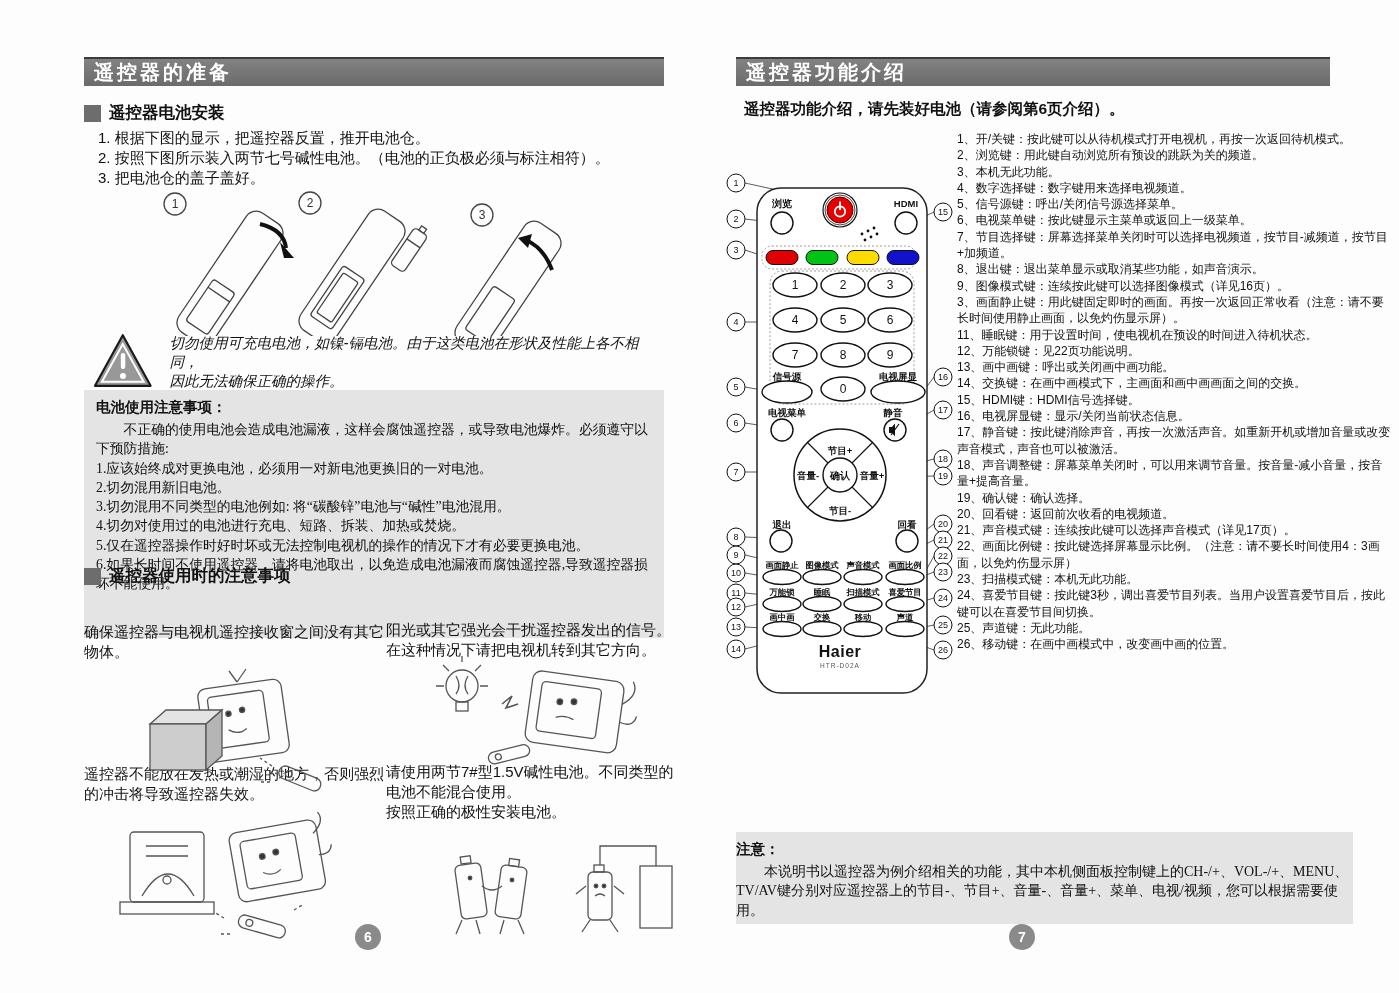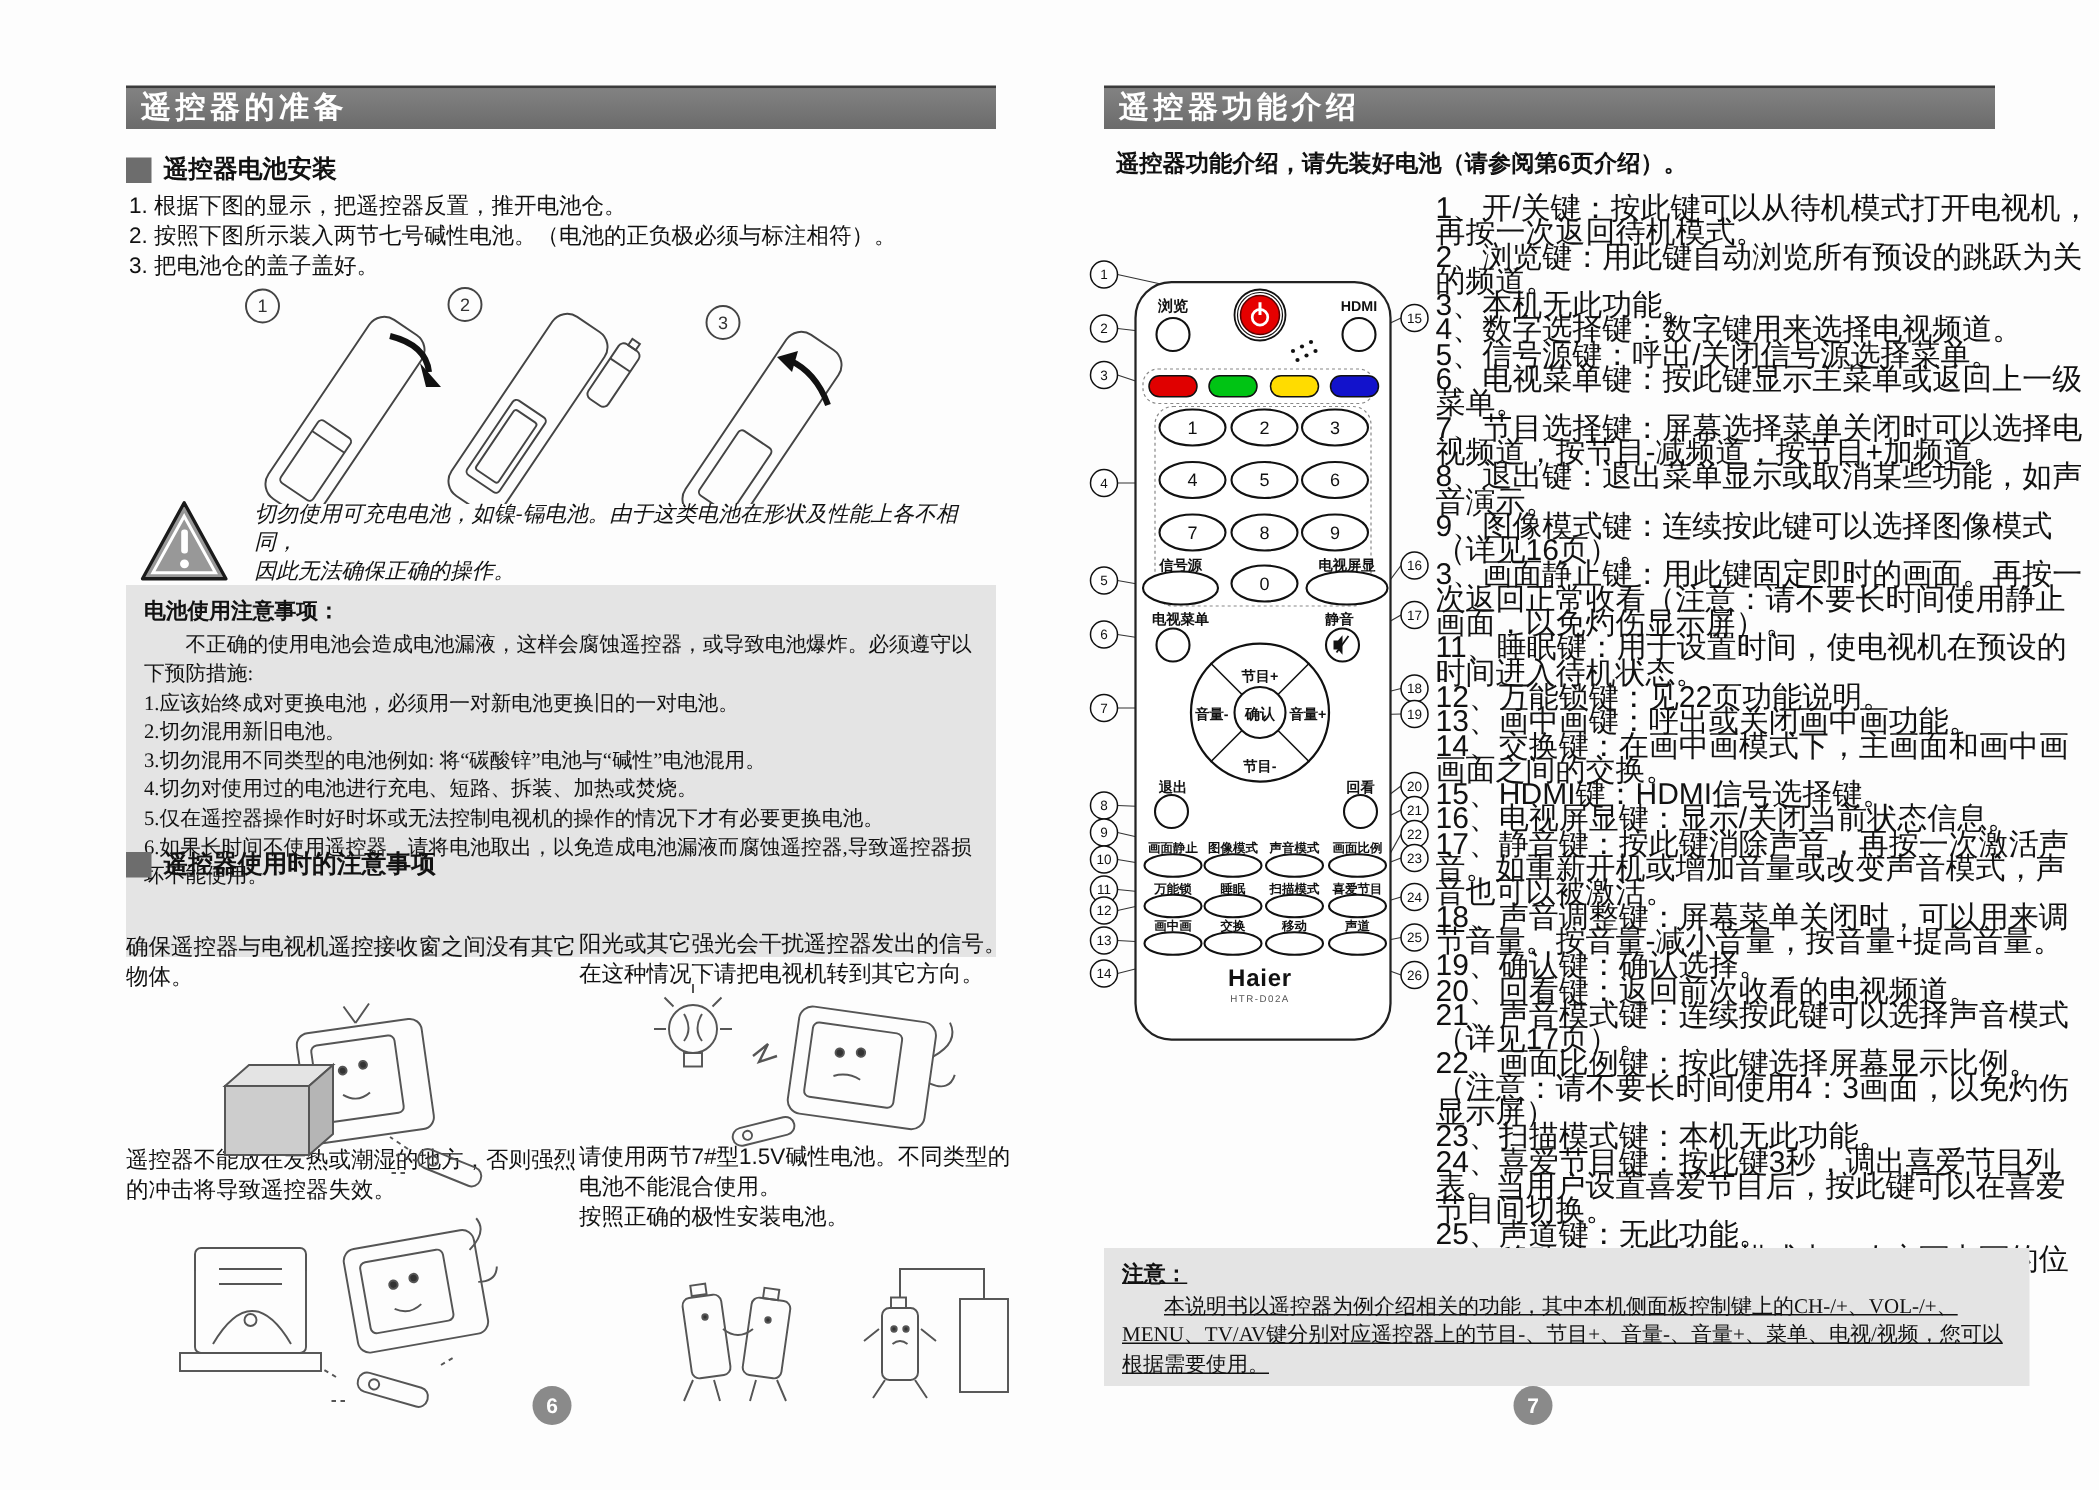--- a/index.html
+++ b/index.html
@@ -1,30 +1,30 @@
 <!DOCTYPE html>
 <html><head>
 <meta charset="utf-8">
 <style>
   html,body{margin:0;padding:0;}
   body{width:1399px;height:993px;background:#fdfdfd;font-family:"Liberation Sans",sans-serif;color:#111;position:relative;overflow:hidden;}
   .abs{position:absolute;}
   .hdr{position:absolute;height:29px;background:linear-gradient(#828282,#6b6b6b);border-top:2px solid #3c3c3c;color:#fff;font-weight:bold;font-size:20px;line-height:27px;padding-left:10px;letter-spacing:3px;box-sizing:border-box;}
   .sec-title{position:absolute;display:flex;align-items:center;font-weight:bold;font-size:16.5px;}
   .sec-square{width:17px;height:17px;background:#6d6d6d;margin-right:8px;flex:0 0 auto;}
-  .steps div{font-size:15px;line-height:20px;}
+  .steps div{font-size:15px;line-height:20px;margin-left:12px;}
   .pre{white-space:pre-line;}
   .para{font-size:15px;line-height:20px;}
   .graybox{position:absolute;background:#e4e4e4;box-sizing:border-box;}
   .gb-title{font-weight:bold;font-size:14.5px;margin-bottom:3px;}
   .gb-serif{font-family:"Liberation Serif",serif;font-size:13.8px;line-height:19.3px;}
   .indent{text-indent:2em;}
   .warnwrap{position:absolute;display:flex;align-items:flex-start;}
   .warntext{font-size:14.5px;line-height:19px;margin-left:16px;padding-top:2px;}
-  .fnlist{position:absolute;width:437px;font-size:20px;line-height:16.3px;}
+  .fnlist{position:absolute;width:437px;font-size:12px;line-height:16.3px;}
   .fn{margin:0;}
   .badge{position:absolute;width:26px;height:26px;border-radius:50%;background:#8a8a8a;color:#fff;font-size:14px;font-weight:bold;display:flex;align-items:center;justify-content:center;}
   svg text{font-family:"Liberation Sans",sans-serif;}
 </style>
 </head>
 <body>
 
 <div class="hdr" id="hdr-left" style="left:84px;top:57px;width:580px;">遥控器的准备</div>
 
 <div class="sec-title" style="left:84px;top:102px;">
@@ -463,18 +463,18 @@
   <div class="fn">19、确认键：确认选择。</div>
   <div class="fn">20、回看键：返回前次收看的电视频道。</div>
   <div class="fn">21、声音模式键：连续按此键可以选择声音模式（详见17页）。</div>
   <div class="fn">22、画面比例键：按此键选择屏幕显示比例。（注意：请不要长时间使用4：3画面，以免灼伤显示屏）</div>
   <div class="fn">23、扫描模式键：本机无此功能。</div>
   <div class="fn">24、喜爱节目键：按此键3秒，调出喜爱节目列表。当用户设置喜爱节目后，按此键可以在喜爱节目间切换。</div>
   <div class="fn">25、声道键：无此功能。</div>
   <div class="fn">26、移动键：在画中画模式中，改变画中画的位置。</div>
 </div>
 
-<div class="graybox" style="left:736px;top:832px;width:617px;height:92px;padding:8px 12px;text-decoration:underline;">
+<div class="graybox" style="left:736px;top:832px;width:617px;height:92px;padding:8px 0;">
   <div class="gb-title">注意：</div>
   <div class="gb-serif indent" style="font-size:14px;">本说明书以遥控器为例介绍相关的功能，其中本机侧面板控制键上的CH-/+、VOL-/+、MENU、TV/AV键分别对应遥控器上的节目-、节目+、音量-、音量+、菜单、电视/视频，您可以根据需要使用。</div>
 </div>
 
 <div class="badge" style="left:1009px;top:924px;">7</div>
 
 </body></html>

